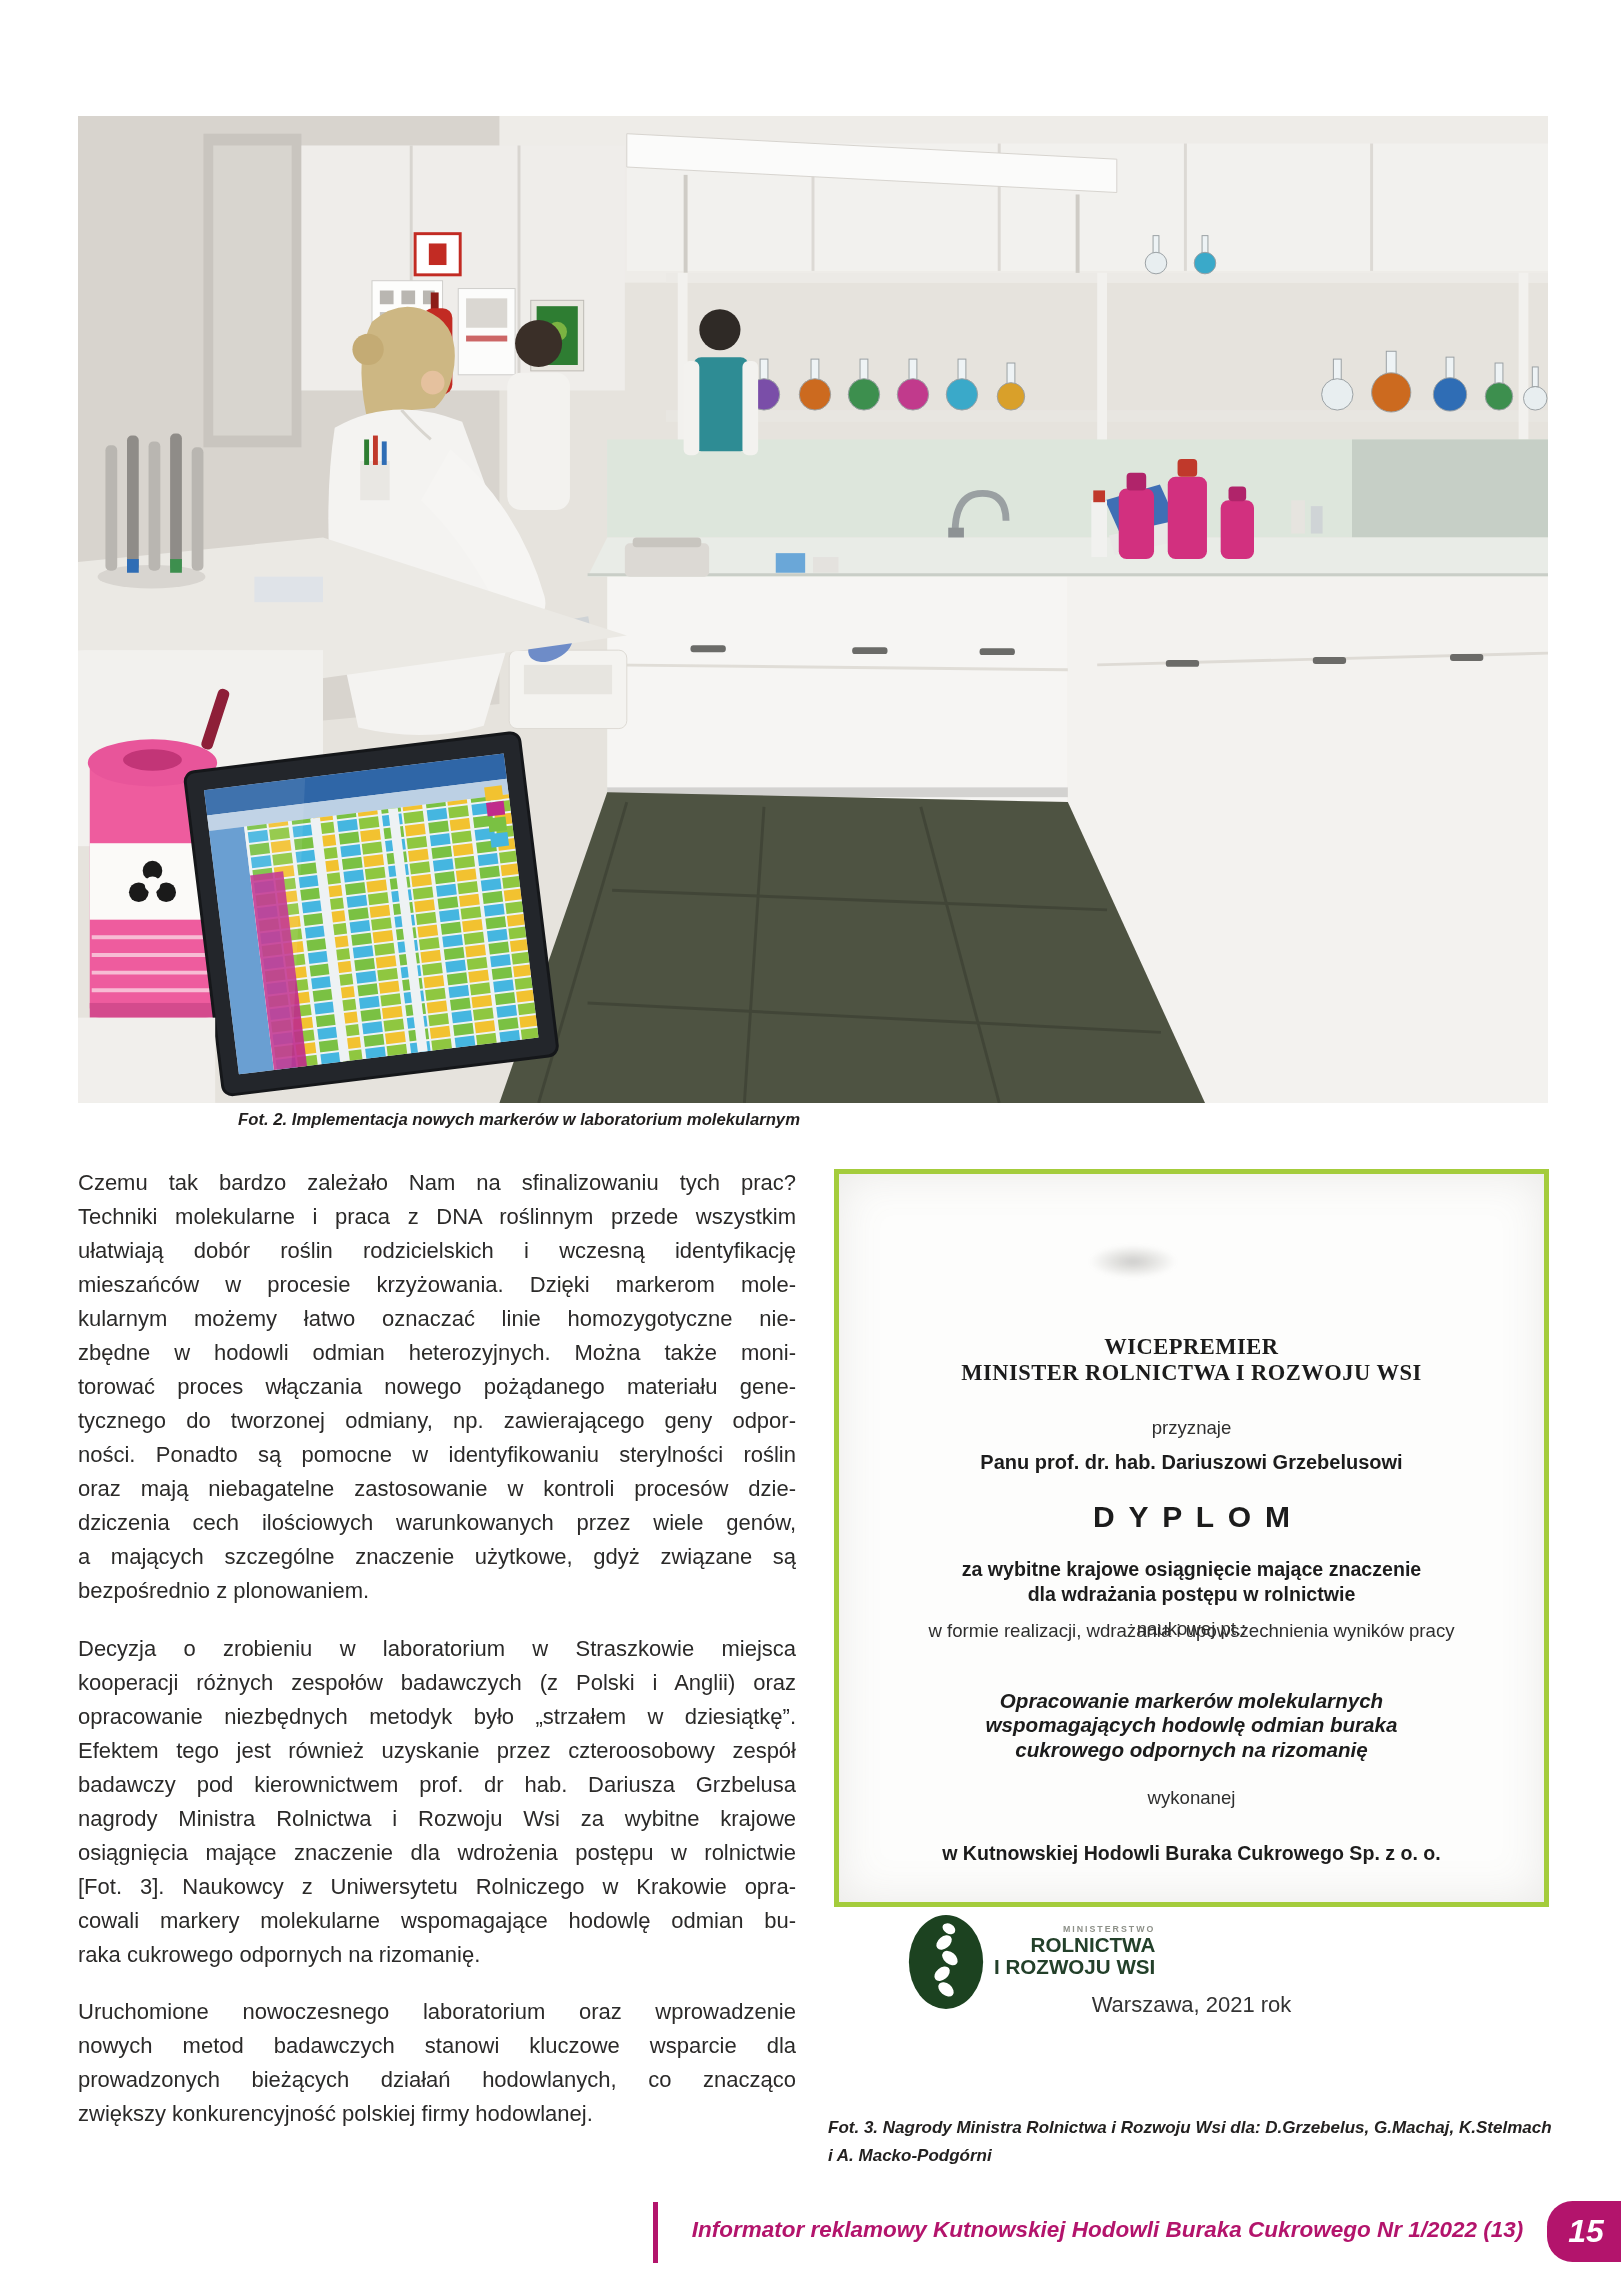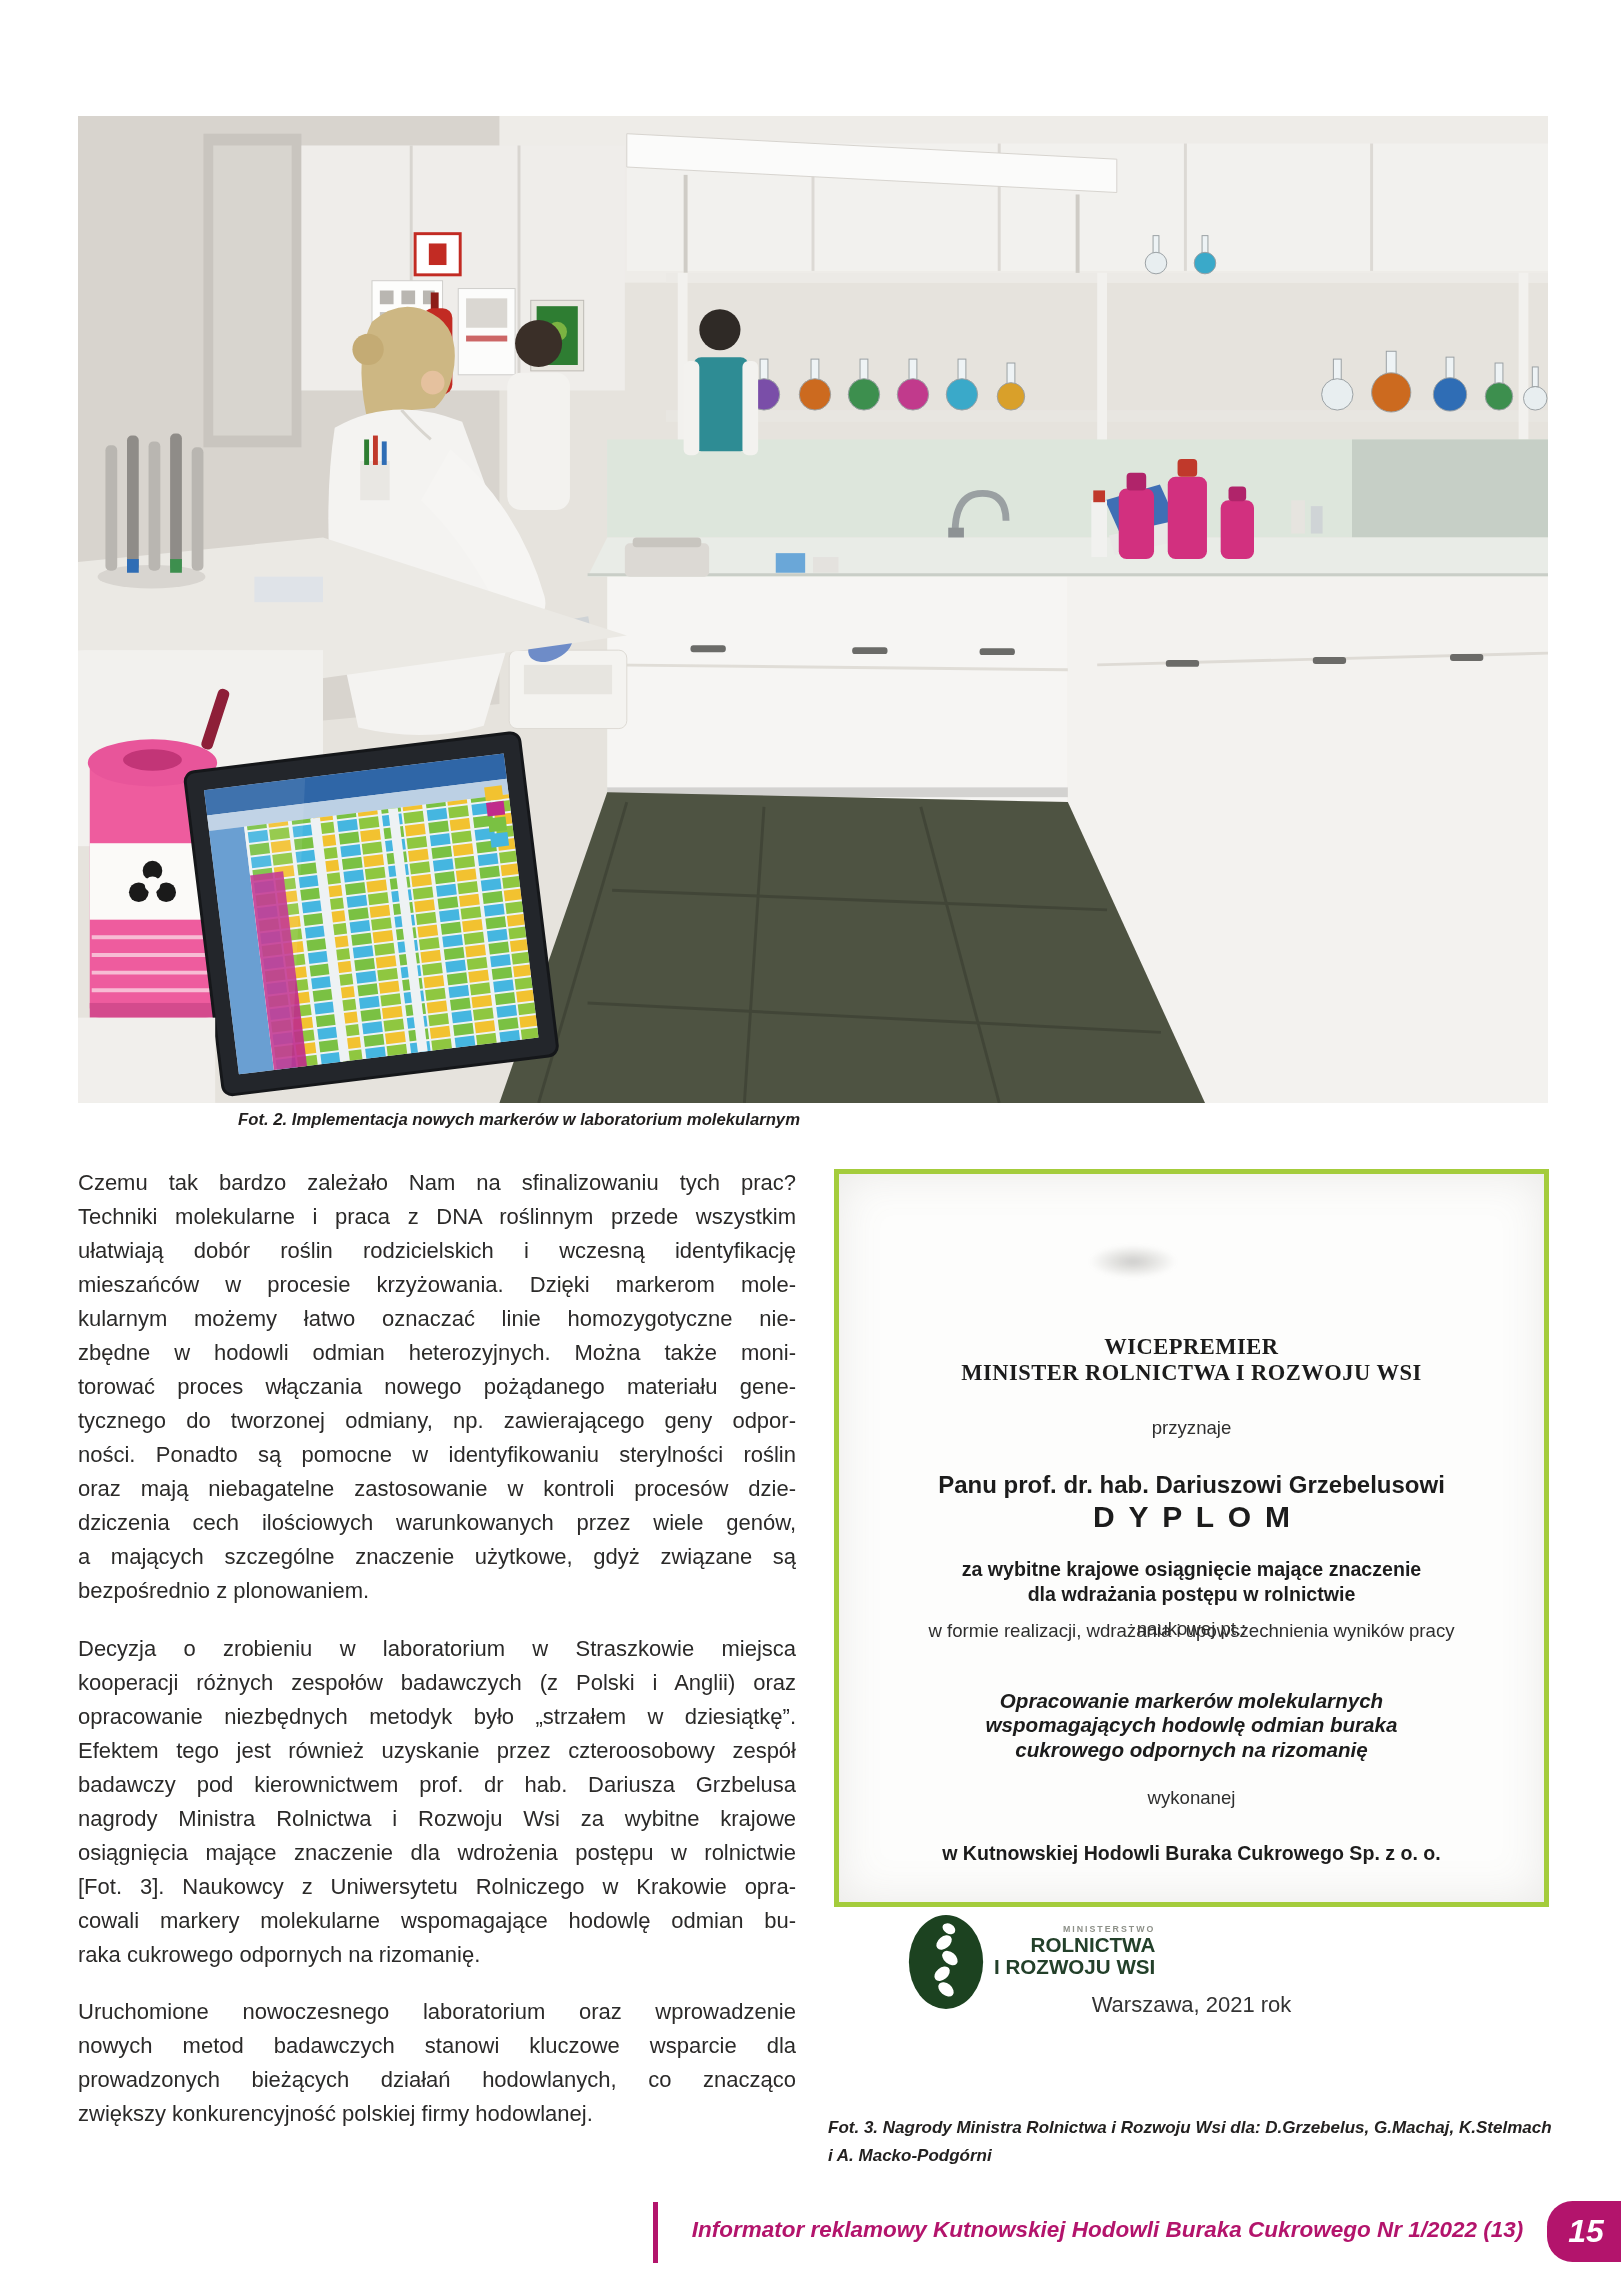--- a/index.html
+++ b/index.html
@@ -19,21 +19,21 @@
   .tline.last{text-align-last:left;}
   
   .diploma-frame{position:absolute;left:834px;top:1169px;width:715px;height:738px;
                  border:5.9px solid #a4cc3c;box-sizing:border-box;background:#fdfdfc;}
   .diploma{position:relative;width:100%;height:100%;background:#fdfdfc;
            box-shadow:inset 0 0 45px rgba(120,115,105,.14);color:#1c1c1c;}
   .dline{position:absolute;left:0;width:100%;text-align:center;}
   .d-serif{font-family:"Liberation Serif",serif;font-weight:700;font-size:22.5px;letter-spacing:0.5px;}
   .d-reg{font-size:18.6px;color:#2e2e2e;}
   .d-bold{font-weight:700;font-size:19.6px;}
-  .d-recipient{font-weight:700;font-size:24px;margin-top:20px;}
+  .d-recipient{font-weight:700;font-size:20px;}
   .d-title{font-weight:700;font-size:30px;letter-spacing:13.7px;text-indent:13.7px;}
   .d-ital{font-weight:700;font-style:italic;font-size:20.6px;}
   .smudge{position:absolute;left:250px;top:71px;width:88px;height:33px;border-radius:50%;
           background:radial-gradient(closest-side,rgba(120,118,112,.35),rgba(120,118,112,0));filter:blur(2px);}
   .logo{position:absolute;left:65px;top:737px;width:294px;height:118px;}
   .logo-oval{position:absolute;left:0;top:0;}
   .logo-text{position:absolute;left:90px;top:13.7px;line-height:1.05;text-align:right;}
   .logo-min{font-size:8.8px;letter-spacing:2px;color:#8d9088;font-weight:700;}
   .logo-big{font-size:20.6px;font-weight:700;color:#23402a;}
   .d-place{font-size:22px;color:#333;}

